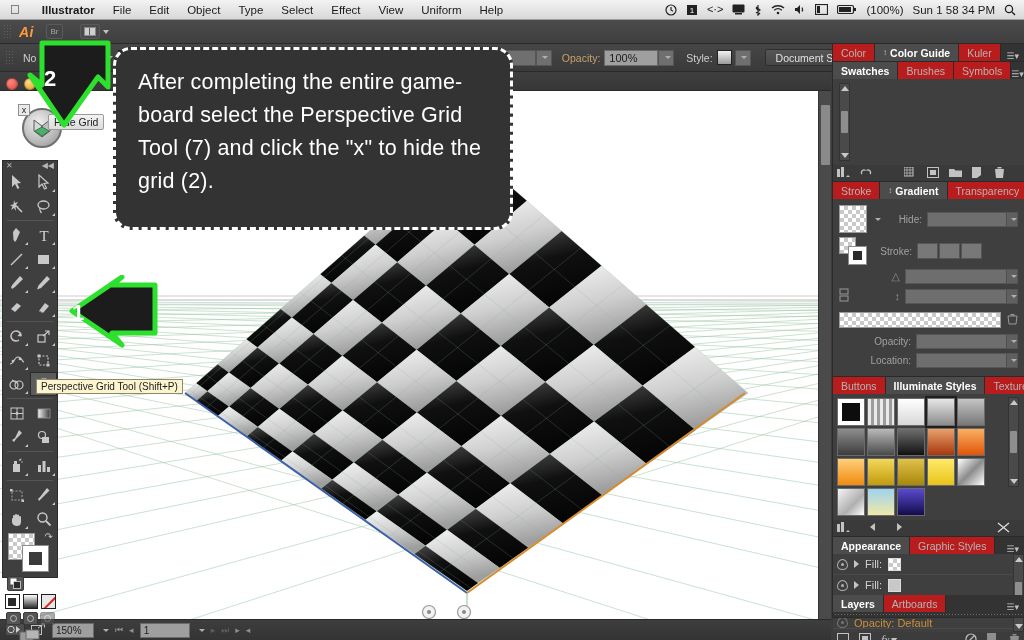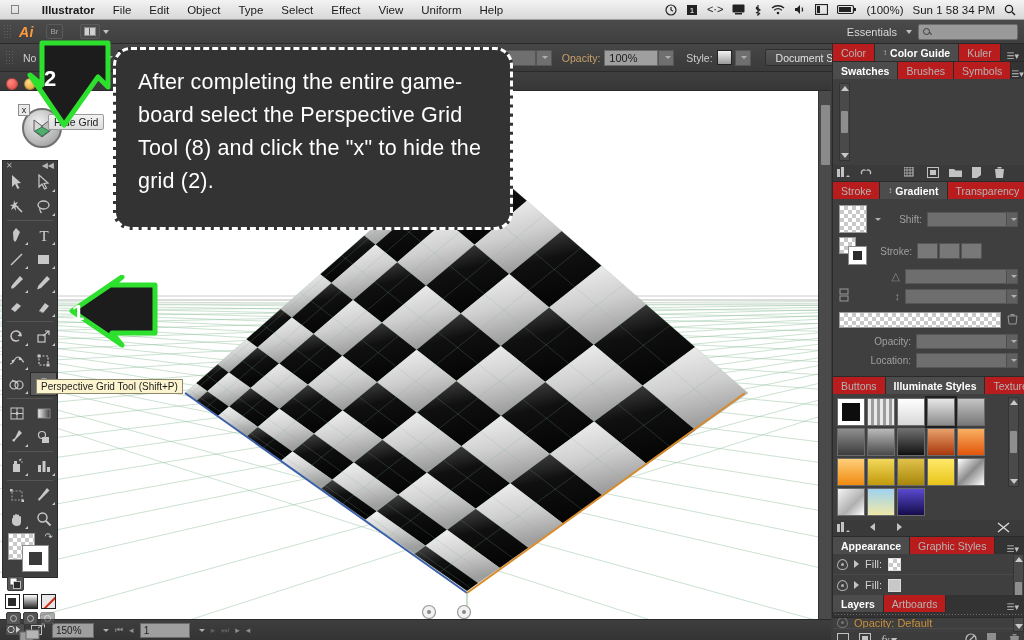--- a/index.html
+++ b/index.html
@@ -319,27 +319,20 @@
   </div>
 
   <div class="aibar">
     <span class="grip"></span>
     <span class="ai-logo">Ai</span>
     <span class="sq-btn">Br</span>
     <span class="arrangebtn">
       <i class="arr-ico"></i>
     </span>
     <span class="caret"></span>
-    <div class="right">
-      <span class="ws-name">Essentials</span>
-      <span class="caret"></span>
-      <span class="search-box">
-        <i class="mag"></i>
-      </span>
-    </div>
   </div>
 
   <div class="ctrlbar">
     <span class="grip"></span>
     <span class="nosel">No Selection</span>
     <span class="swatch-dd">
       <i class="sw-box"></i>
       <i class="tiny-caret"></i>
     </span>
     <span class="swatch-dd">
@@ -869,21 +862,21 @@
   </div>
 
   <svg class="arrow" style="left:8px;top:35px;width:110px;height:95px;" viewBox="0 0 110 95">
     <path d="M100 8 L100 52 L90 42 L56 90 L22 40 L34 50 L34 8 Z" fill="#1c1c1c" stroke="#2ee02e" stroke-width="5" stroke-linejoin="round"></path>
   </svg>
   <div class="arrow" style="left:44px;top:66px;">
     <span class="num" style="position:static;display:block;">2</span>
   </div>
 
   <div class="callout">
-    <div class="body">After completing the entire game-board select the Perspective Grid Tool (8) and click the "x" to hide the grid (2).</div>
+    <div class="body">After completing the entire game-board select the Perspective Grid Tool (7) and click the "x" to hide the grid (2).</div>
   </div>
 
   <div class="dock">
 
     <div class="panel">
       <div class="tabrow">
         <span class="ptab">Color</span>
         <span class="ptab active">
           <i class="dubarrow">↕</i>
           <span>Color Guide</span>
@@ -1039,21 +1032,21 @@
           <i class="dubarrow">↕</i>
           <span>Gradient</span>
         </span>
         <span class="ptab">Transparency</span>
 
       </div>
       <div class="pbody" style="padding:6px 6px 8px">
         <div class="grad-row">
           <i class="checker" style="width:28px;height:28px;border:1px solid #9a9a9a;"></i>
           <i class="tiny-caret"></i>
-          <span class="grad-label" style="width:36px">Shift:</span>
+          <span class="grad-label" style="width:36px">Hide:</span>
           <span class="field" style="flex:1">
             <i class="ar">
                 <i class="tiny-caret"></i>
               </i>
           </span>
         </div>
         <div class="grad-row">
           <span style="position:relative;width:28px;height:28px;">
             <i class="checker" style="position:absolute;left:0;top:0;width:17px;height:17px;border:1px solid #9a9a9a;"></i>
             <i style="position:absolute;left:9px;top:9px;width:19px;height:19px;background:#fff;border:1px solid #8d8d8d;display:flex;align-items:center;justify-content:center;">

